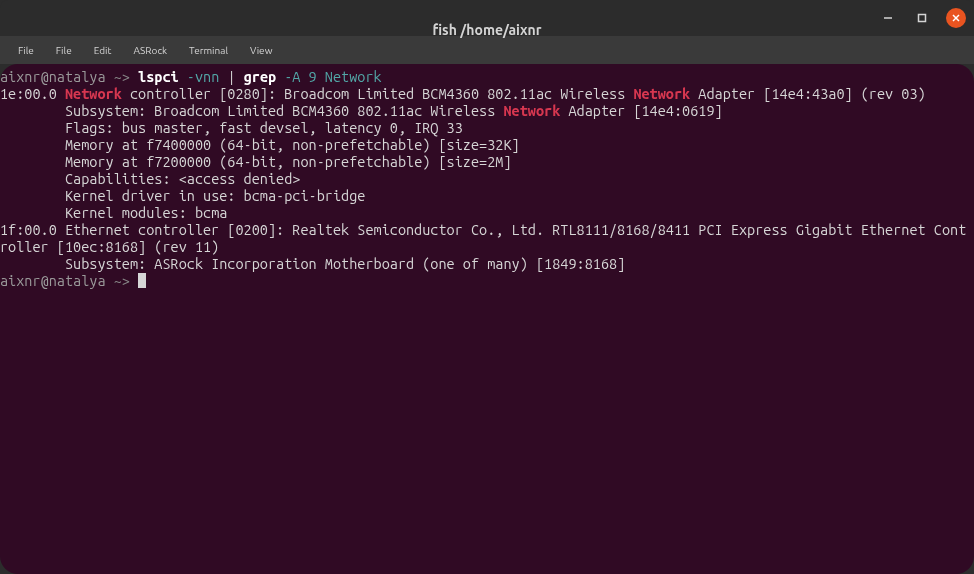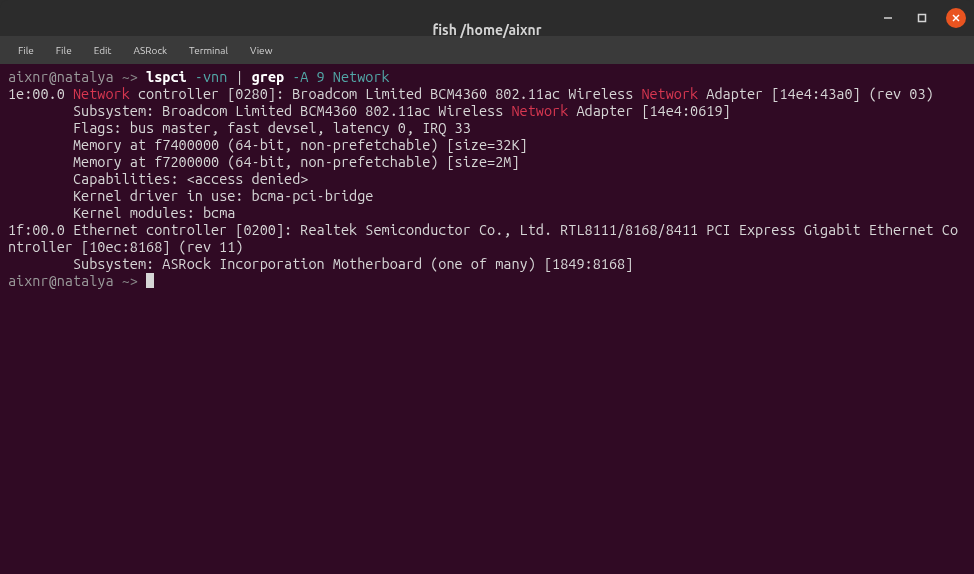--- a/index.html
+++ b/index.html
@@ -67,47 +67,48 @@
     }
     .menu-item {
       color: #d4d4d4;
       font-size: 10px;
       padding: 4px 10px;
       cursor: pointer;
     }
     .terminal {
       background: #300a24;
       height: calc(100% - 64px);
-      padding: 4px 8px;
+      padding: 4px 0;
       font-family: "Ubuntu Mono", "DejaVu Sans Mono", Consolas, monospace;
       font-size: 14.5px;
       line-height: 17px;
       color: #d6d6d6;
       overflow-y: auto;
       white-space: pre;
+      border-radius: 18px;
     }
     .prompt-user {
       color: #9a9a9a;
     }
     .prompt-sep {
       color: #888;
     }
     .cmd-bold {
       color: #ffffff;
       font-weight: bold;
     }
     .cmd-option {
       color: #52a7a7;
     }
     .pipe {
       color: #d6d6d6;
     }
     .hl-red {
       color: #d73750;
-      font-weight: normal;
+      font-weight: bold;
     }
     .cursor {
       display: inline-block;
       width: 8px;
       height: 15px;
       background: #d6d6d6;
       vertical-align: text-bottom;
       margin-bottom: 1px;
     }
     .line {

